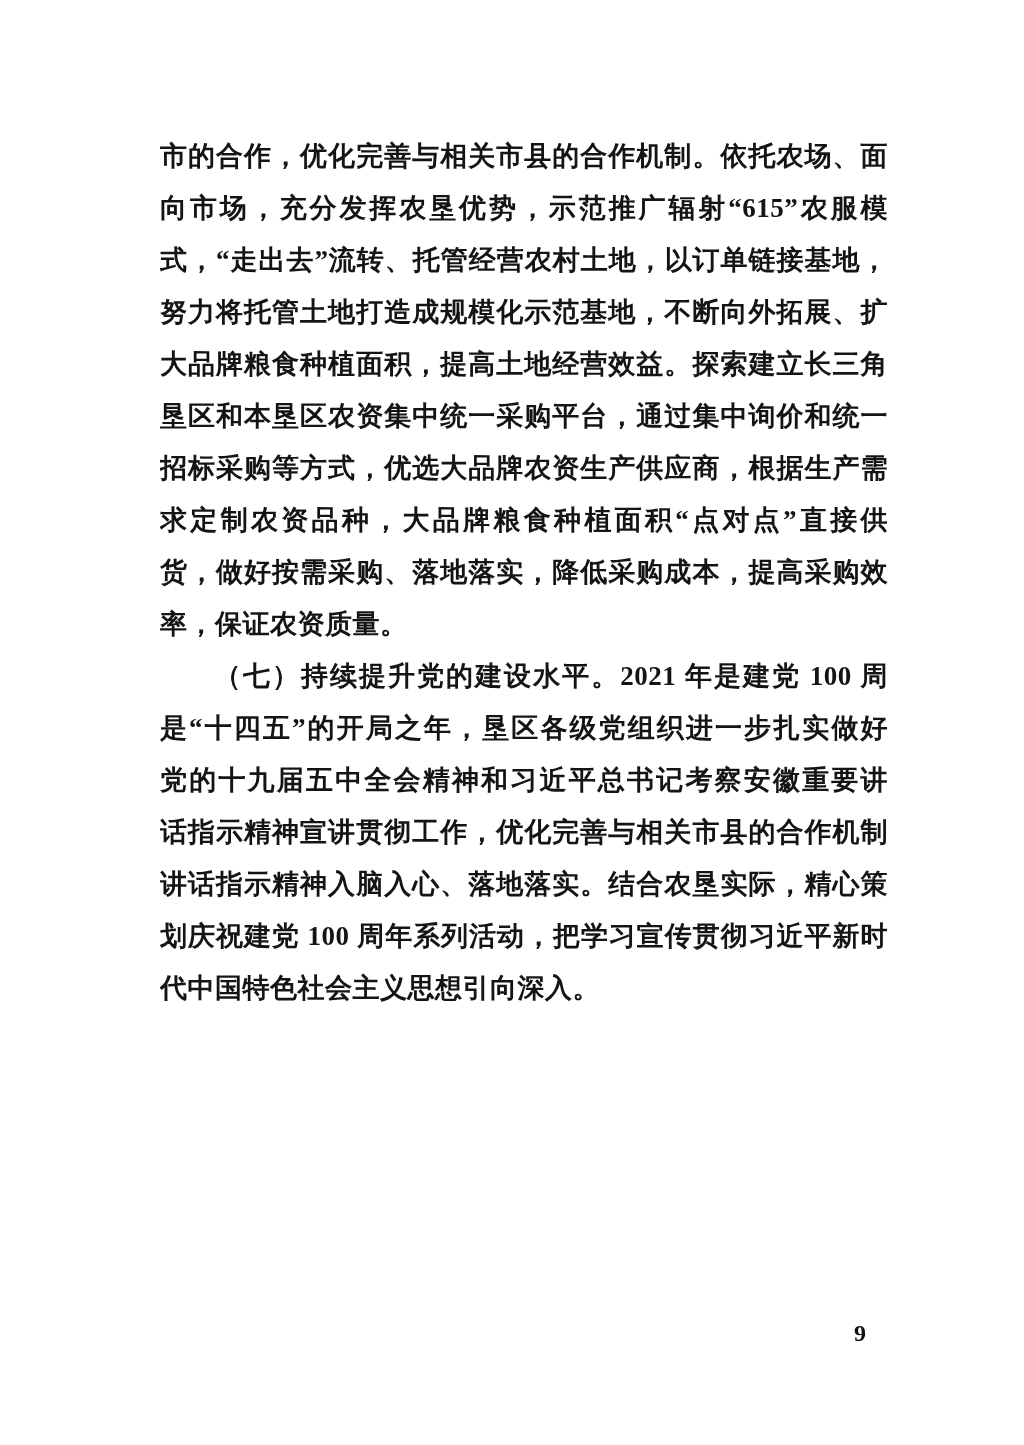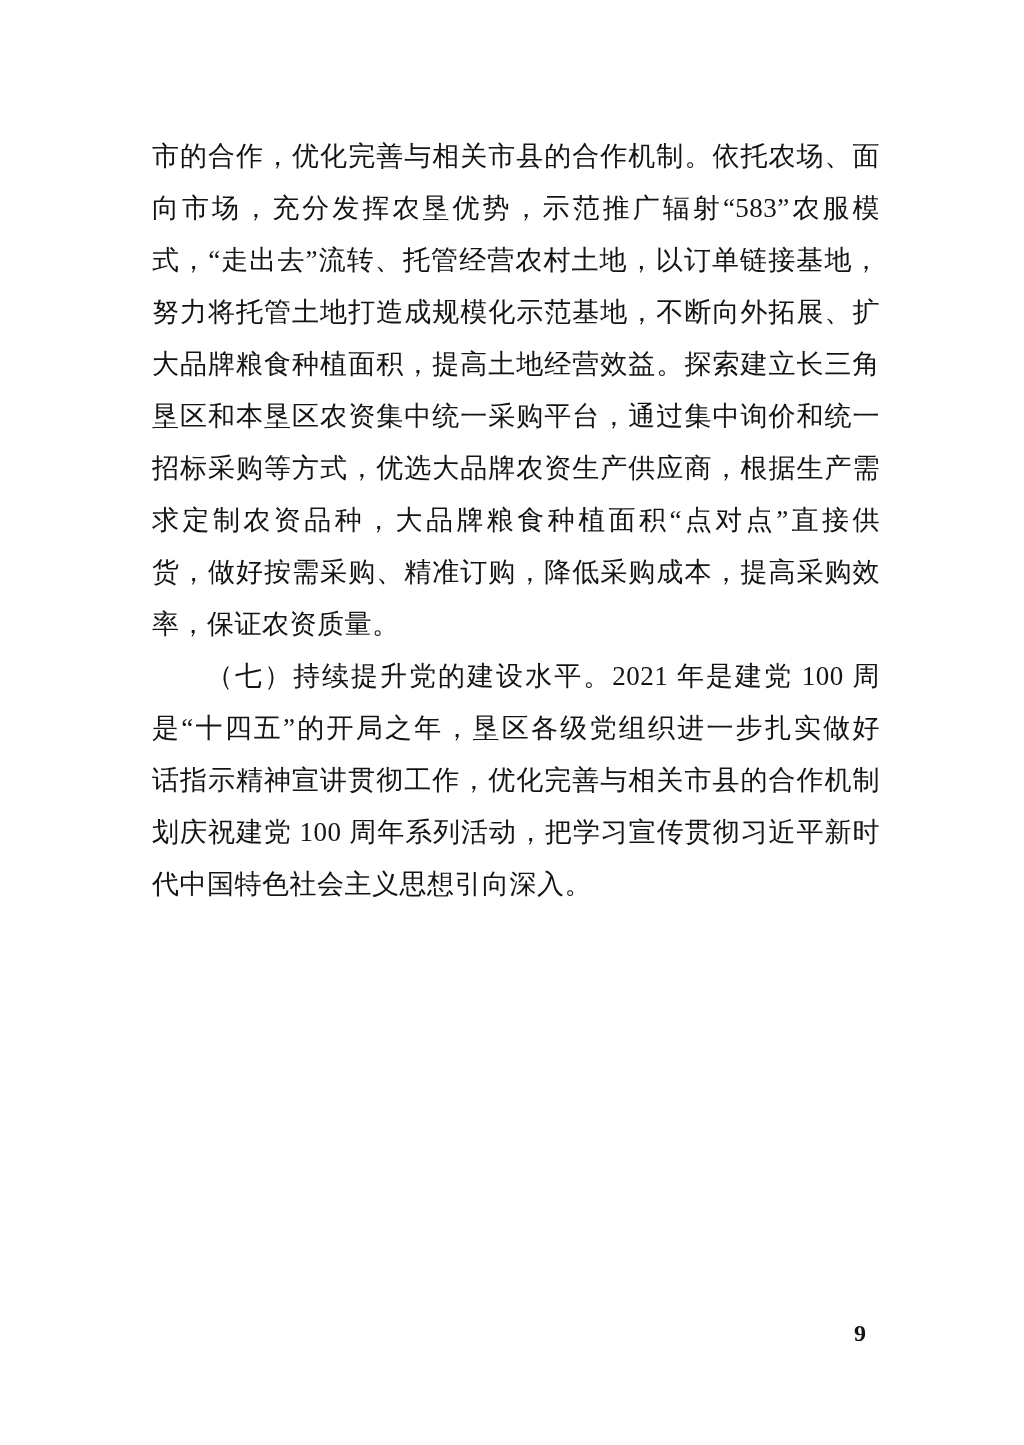--- a/index.html
+++ b/index.html
@@ -16,22 +16,23 @@
     overflow: hidden;
   }
   .page {
     position: absolute;
     inset: 0;
     background: #ffffff;
   }
   .text-block {
     position: absolute;
     top: 130px;
-    left: 152px;
+    left: 160px;
     width: 728px;
+    font-weight: bold;
   }
   .line {
     font-size: 27px;
     line-height: 52px;
     height: 52px;
     letter-spacing: 0.5px;
     text-align: justify;
     text-align-last: justify;
     white-space: normal;
     overflow: hidden;
@@ -53,31 +54,33 @@
     color: #111111;
   }
 </style>
 </head>
 <body>
 
 <div class="page">
 
   <div class="text-block">
     <div class="line">市的合作，优化完善与相关市县的合作机制。依托农场、面</div>
-    <div class="line">向市场，充分发挥农垦优势，示范推广辐射“583”农服模</div>
+    <div class="line">向市场，充分发挥农垦优势，示范推广辐射“615”农服模</div>
     <div class="line">式，“走出去”流转、托管经营农村土地，以订单链接基地，</div>
     <div class="line">努力将托管土地打造成规模化示范基地，不断向外拓展、扩</div>
     <div class="line">大品牌粮食种植面积，提高土地经营效益。探索建立长三角</div>
     <div class="line">垦区和本垦区农资集中统一采购平台，通过集中询价和统一</div>
     <div class="line">招标采购等方式，优选大品牌农资生产供应商，根据生产需</div>
     <div class="line">求定制农资品种，大品牌粮食种植面积“点对点”直接供</div>
-    <div class="line">货，做好按需采购、精准订购，降低采购成本，提高采购效</div>
+    <div class="line">货，做好按需采购、落地落实，降低采购成本，提高采购效</div>
     <div class="line para-end">率，保证农资质量。</div>
     <div class="line indent">（七）持续提升党的建设水平。2021 年是建党 100 周年，</div>
     <div class="line">是“十四五”的开局之年，垦区各级党组织进一步扎实做好</div>
+    <div class="line">党的十九届五中全会精神和习近平总书记考察安徽重要讲</div>
     <div class="line">话指示精神宣讲贯彻工作，优化完善与相关市县的合作机制</div>
+    <div class="line">讲话指示精神入脑入心、落地落实。结合农垦实际，精心策</div>
     <div class="line">划庆祝建党 100 周年系列活动，把学习宣传贯彻习近平新时</div>
     <div class="line para-end">代中国特色社会主义思想引向深入。</div>
   </div>
 
   <div class="page-number">9</div>
 
 </div>
 
 </body></html>

